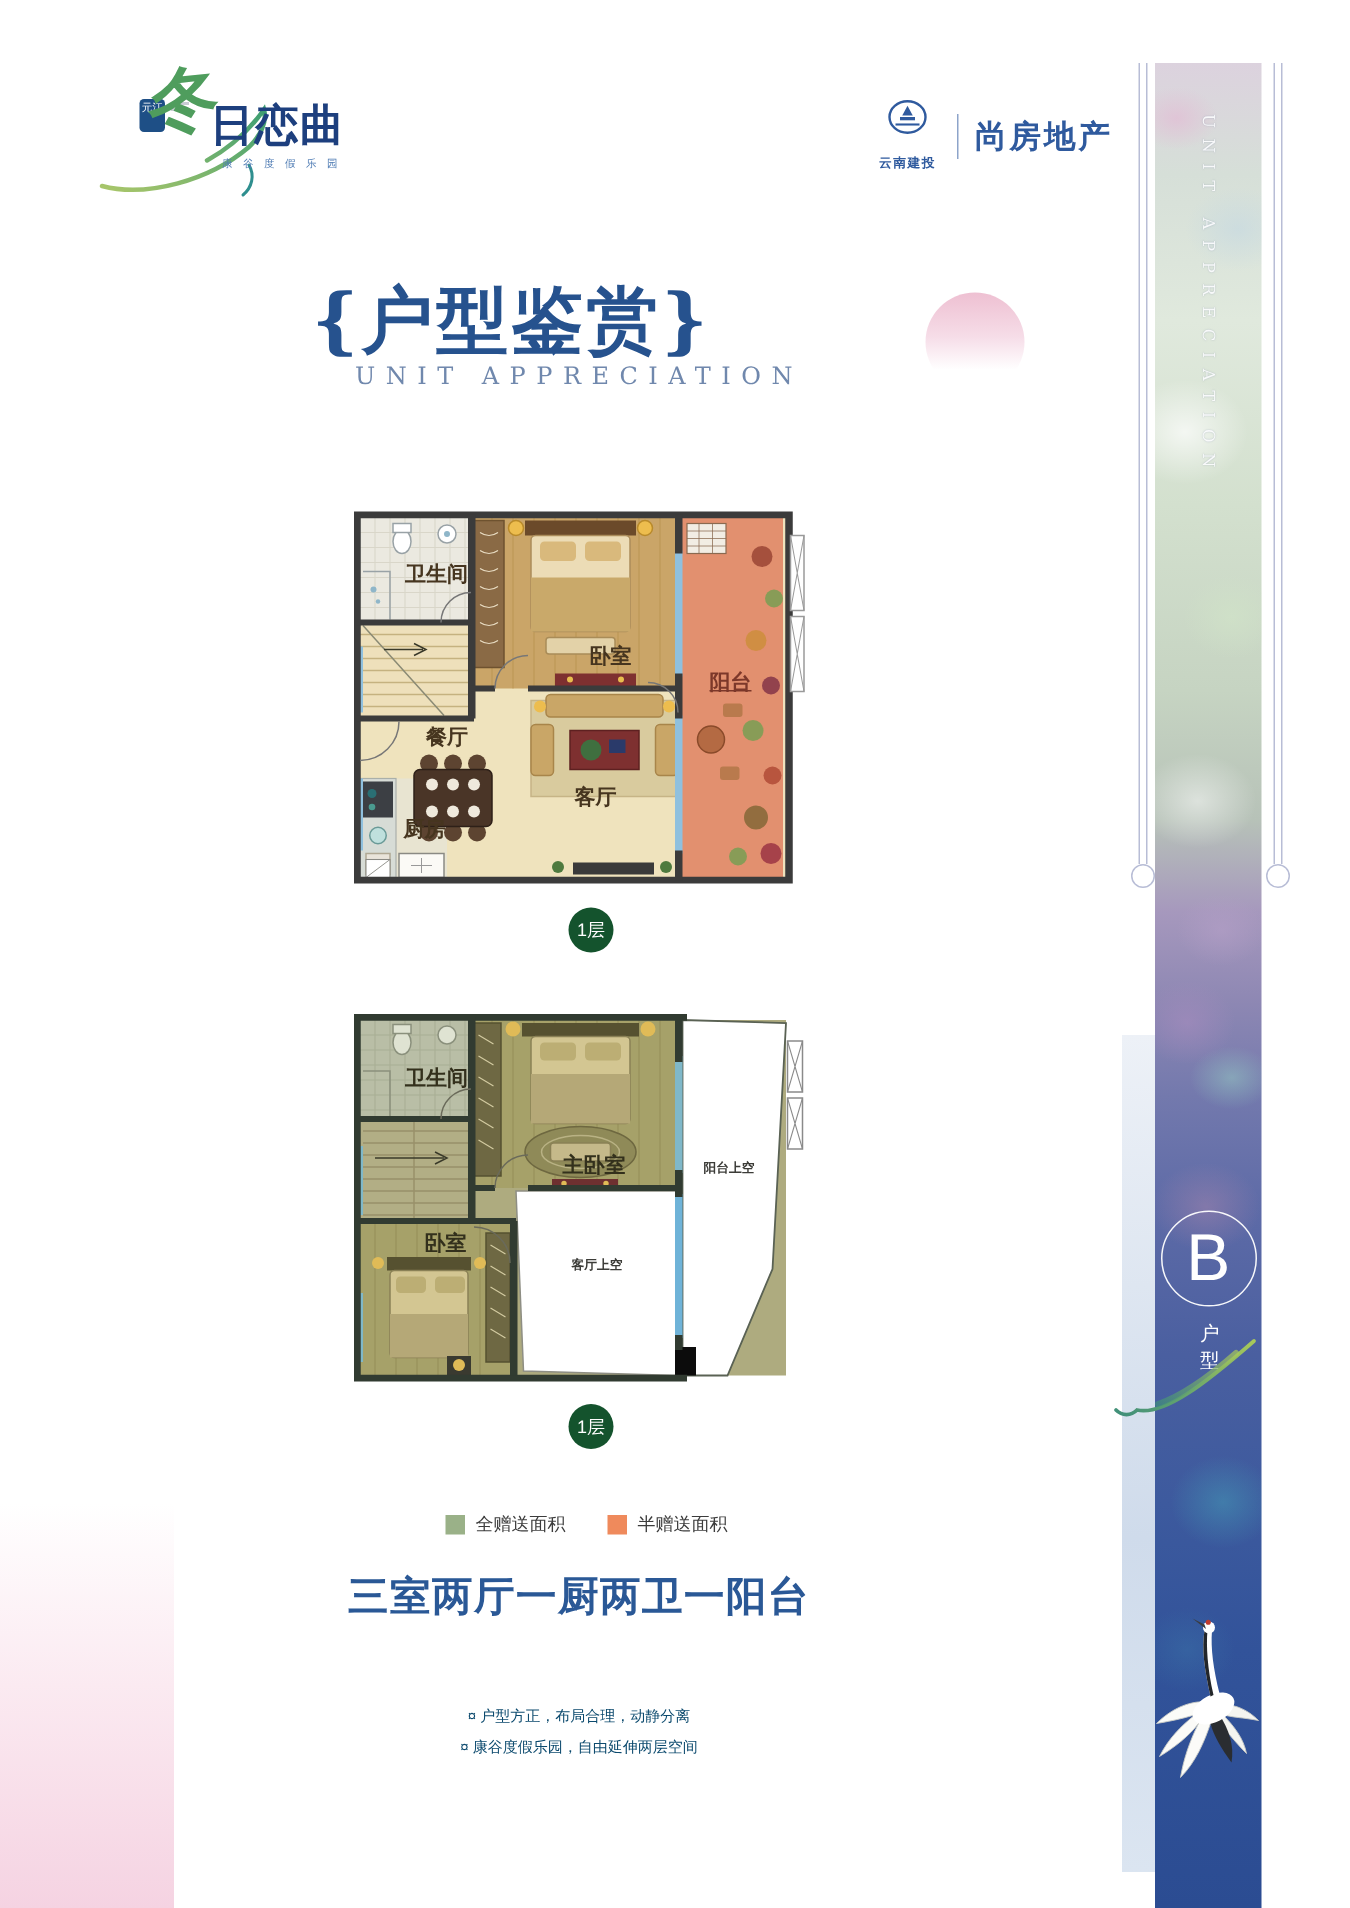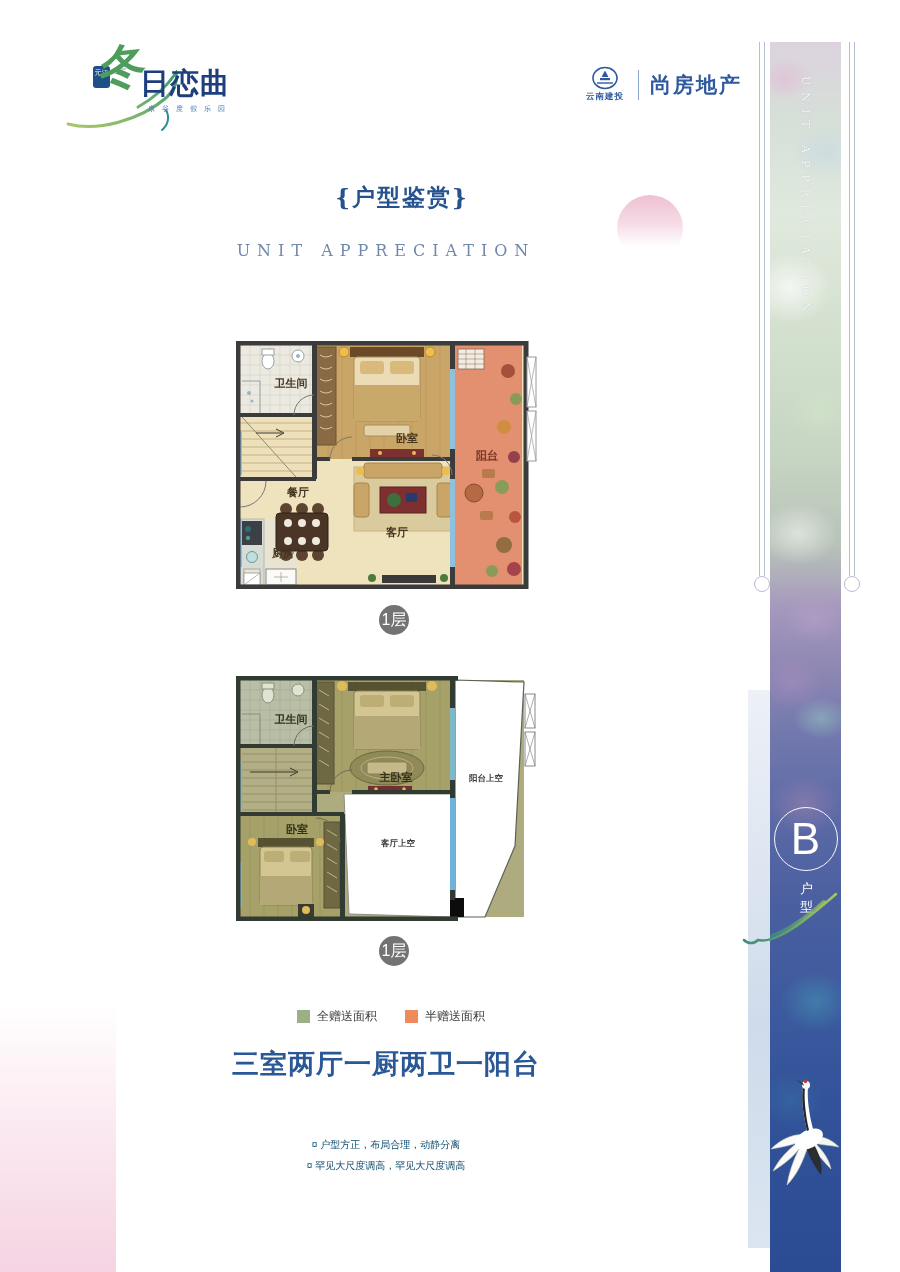--- a/index.html
+++ b/index.html
@@ -16,48 +16,48 @@
   .seal-caption{left:44px;top:22px;width:12px;height:10px;}
   .seal-caption i{display:block;height:1.5px;background:#c9ccd4;margin-bottom:2.5px;}
   .brand-accent{left:26px;top:-10px;font-family:"DejaVu Serif","Liberation Serif",serif;
                 font-size:47px;font-weight:700;font-style:italic;color:#4f9d5d;transform:rotate(-6deg);}
   .brand-rest{left:70px;top:18px;font-family:"DejaVu Serif","Liberation Serif",serif;
               font-size:29px;font-weight:700;color:#1d3f7e;letter-spacing:1px;text-align:right;}
   .brand-tagline{left:78px;top:58px;font-size:7px;letter-spacing:7px;color:#4f7cb4;}
 
   
   .dev-logos{left:583px;top:66px;display:flex;align-items:center;}
-  .dev-col{display:flex;flex-direction:column;align-items:center;width:44px;}
+  .dev-col{display:flex;flex-direction:column;align-items:center;width:44px;gap:12px;}
   .dev-emblem{width:26px;height:24px;}
   .dev-name{font-size:8.5px;color:#2f5a9e;font-weight:700;letter-spacing:1px;margin-top:1px;white-space:nowrap;}
   .logo-divider{width:1px;height:30px;background:#2f5a9e;opacity:.55;margin:0 11px;}
   .agency-name{font-size:21px;font-weight:700;color:#2f5a9e;letter-spacing:2px;
                font-family:"Liberation Sans","DejaVu Sans",sans-serif;}
 
   
-  .main-title{left:232px;top:182px;width:340px;text-align:center;
+  .main-title{left:208px;top:182px;width:340px;
               font-family:"DejaVu Serif","Liberation Serif",serif;
-              font-size:23px;font-weight:700;color:#26528e;letter-spacing:2px;}
+              font-size:48px;font-weight:700;color:#26528e;letter-spacing:2px;}
   .subtitle{left:206px;top:241px;width:360px;text-align:center;
             font-family:"DejaVu Serif","Liberation Serif",serif;
             font-size:16px;color:#7088ad;letter-spacing:7px;}
   .pink-sun{left:617px;top:195px;width:66px;height:66px;border-radius:50%;
             background:linear-gradient(180deg,#eec0d2 0%,#f6dde8 45%,rgba(255,255,255,0) 78%);}
 
   
   .plan{left:236px;width:302px;}
   .plan-1{top:341px;height:248px;}
   .plan-2{top:676px;height:245px;}
-  .room-label{position:absolute;transform:translate(-50%,-50%);font-size:11px;font-weight:700;
+  .room-label{position:absolute;transform:translate(-50%,-50%);font-size:14px;font-weight:700;
               color:#46351f;white-space:nowrap;}
   .room-label.red{color:#7c382a;text-decoration:underline;}
   .room-label.olive{color:#33301c;}
   .room-label.void{color:#3c3c38;font-size:8.5px;}
-  .floor-badge{left:379px;width:30px;height:30px;border-radius:50%;background:#737373;color:#fff;
-               font-size:16px;display:flex;align-items:center;justify-content:center;}
+  .floor-badge{left:379px;width:30px;height:30px;border-radius:50%;background:#14532d;color:#fff;
+               font-size:12px;display:flex;align-items:center;justify-content:center;}
   .badge-1{top:605px;} .badge-2{top:936px;}
 
   
   .legend{left:236px;top:1008px;width:310px;display:flex;justify-content:center;gap:28px;}
   .legend-item{display:flex;align-items:center;gap:7px;font-size:12px;color:#3c3c3c;}
   .sw{width:13px;height:13px;}
   .sw-green{background:#9ab188;} .sw-orange{background:#ef8a5c;}
 
   
   .layout-title{left:211px;top:1046px;width:350px;text-align:center;
@@ -420,21 +420,21 @@
     </div>
     <div class="legend-item">
       <span class="sw sw-orange"></span>
       <span>半赠送面积</span>
     </div>
   </div>
 
   <div class="abs layout-title">三室两厅一厨两卫一阳台</div>
   <div class="abs features">
     <div>¤ 户型方正，布局合理，动静分离</div>
-    <div>¤ 罕见大尺度调高，罕见大尺度调高</div>
+    <div>¤ 康谷度假乐园，自由延伸两层空间</div>
   </div>
 
   <div class="abs pink-corner"></div>
 
   <div class="abs side-panel"></div>
   <div class="abs rail rail-left"></div>
   <div class="abs rail rail-right"></div>
   <div class="abs rail-dot dot-left"></div>
   <div class="abs rail-dot dot-right"></div>
 

